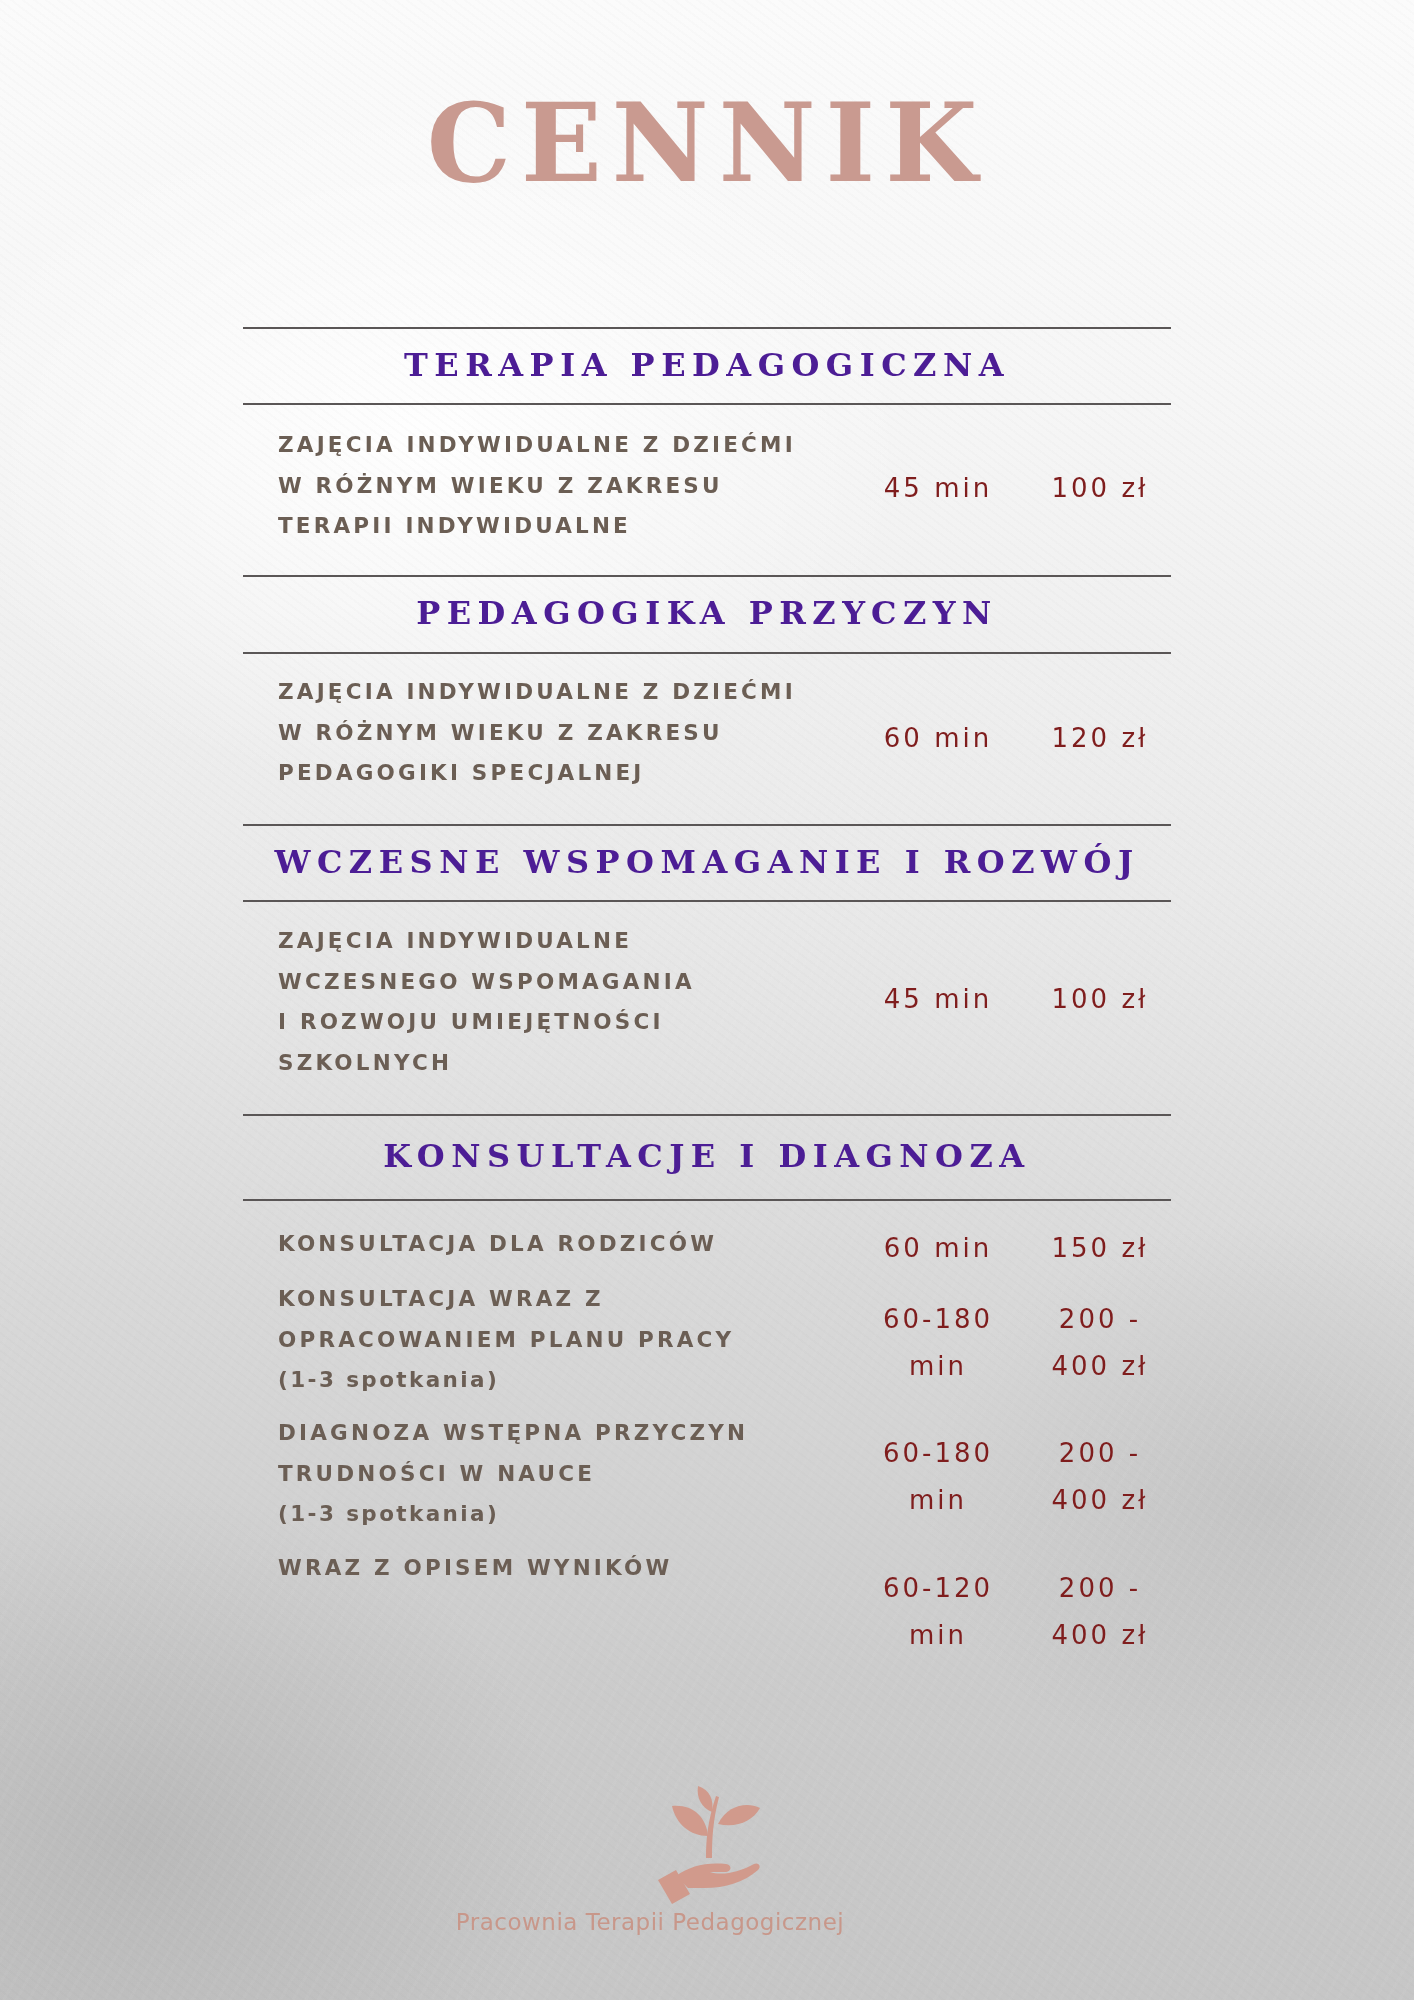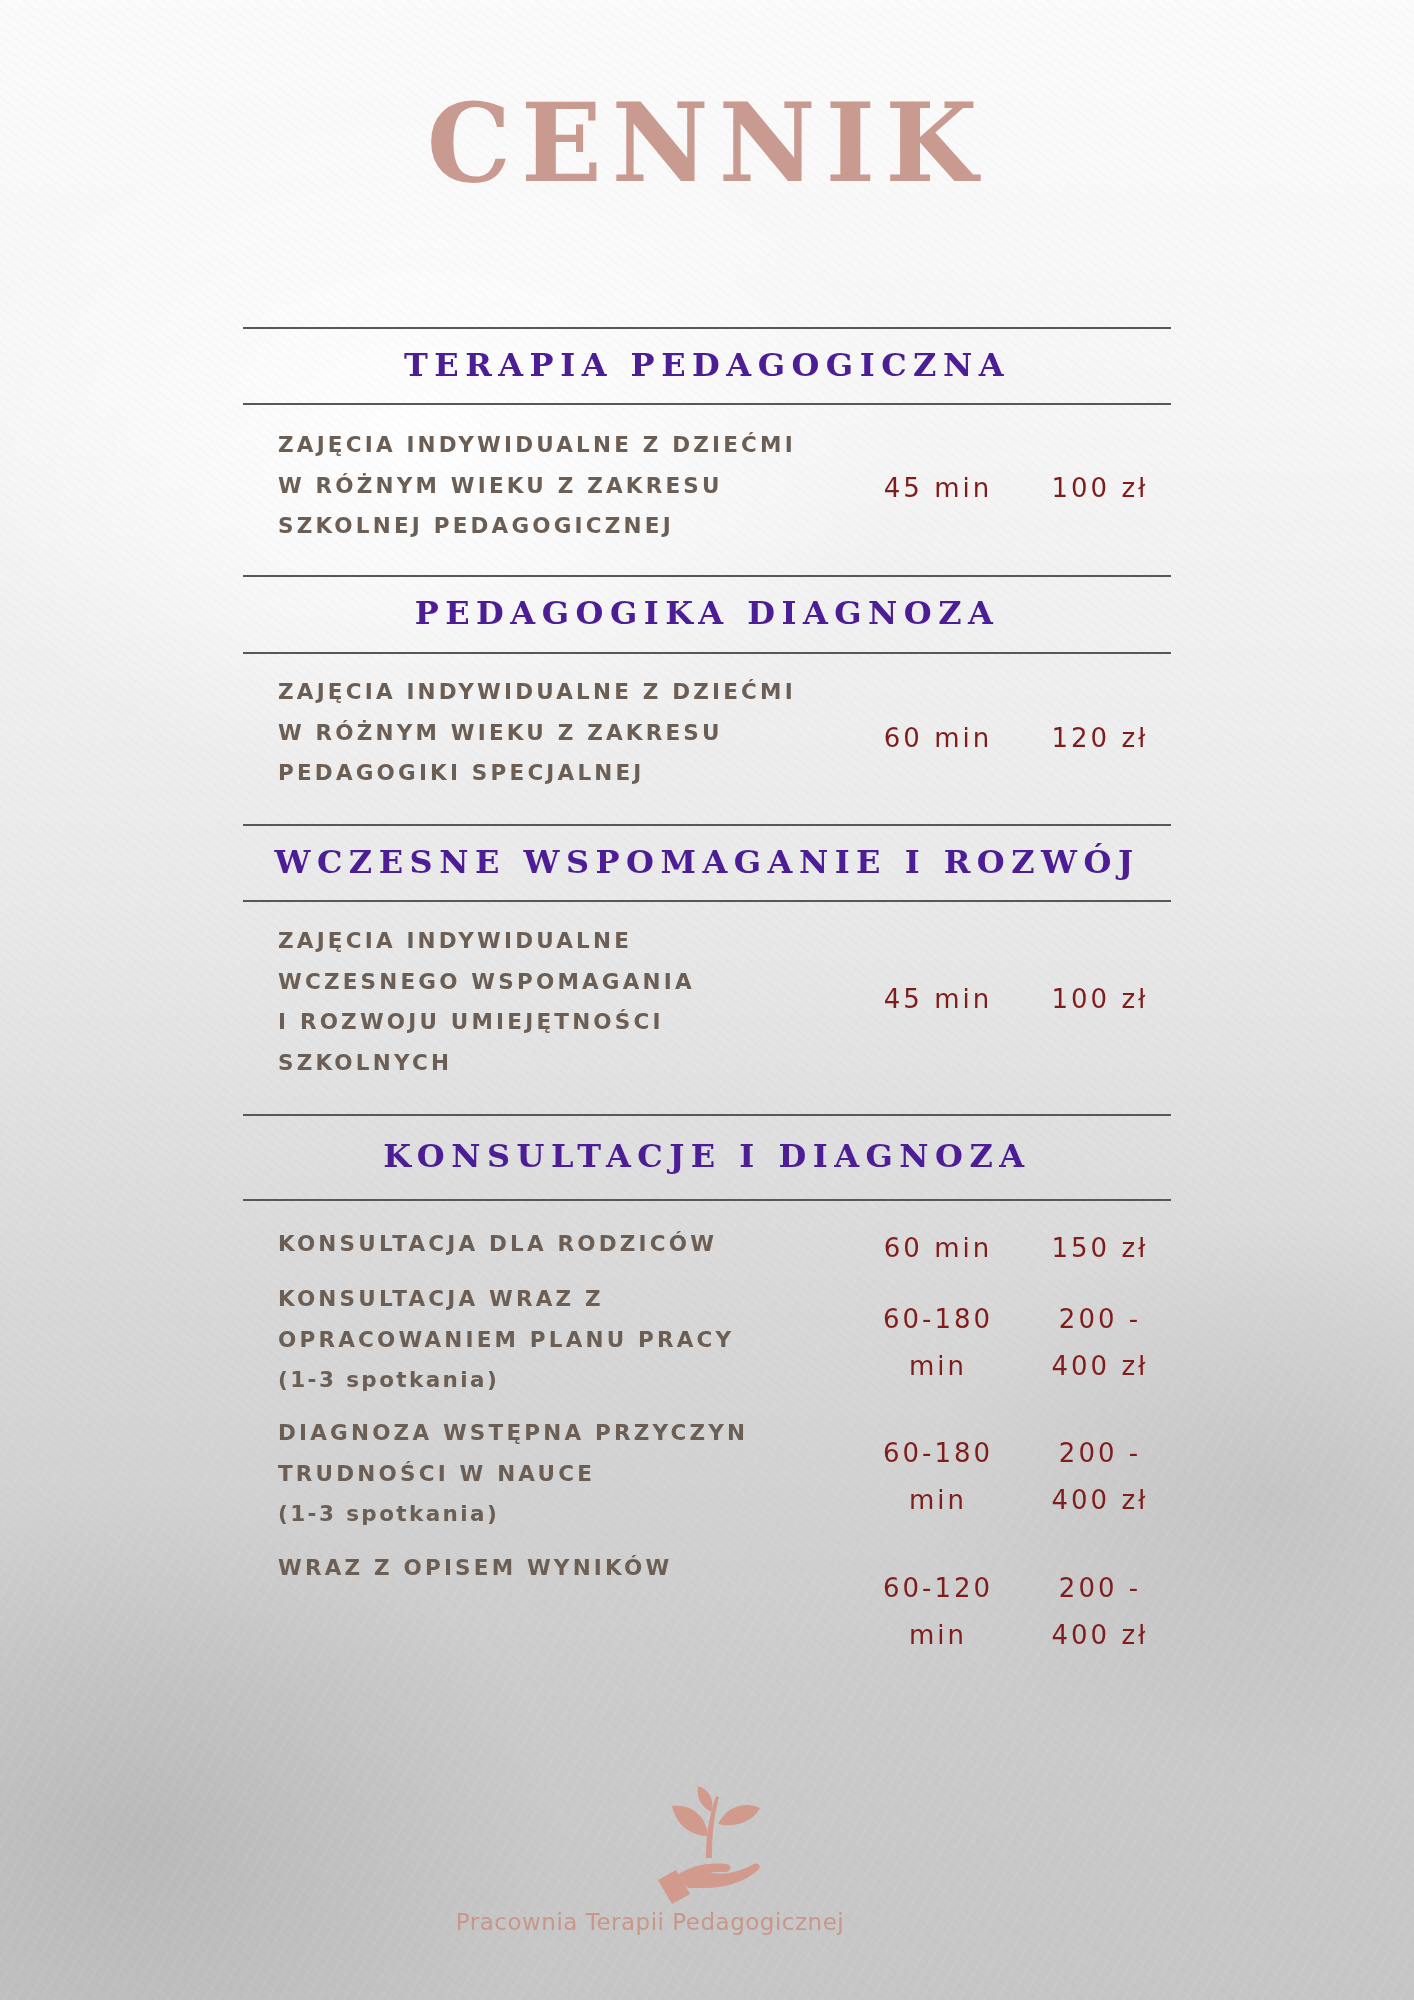--- a/index.html
+++ b/index.html
@@ -68,31 +68,31 @@
 
 <h1 class="title" style="margin:0;">CENNIK</h1>
 
 <div class="rule" style="top:327px;"></div>
 <div class="sec-head" style="top:345px;">TERAPIA PEDAGOGICZNA</div>
 <div class="rule" style="top:403px;"></div>
 
 <div class="item" style="top:425px;">
   <span class="line">ZAJĘCIA INDYWIDUALNE Z DZIEĆMI</span>
   <span class="line">W RÓŻNYM WIEKU Z ZAKRESU</span>
-  <span class="line">SZKOLNEJ PEDAGOGICZNEJ</span>
+  <span class="line">TERAPII INDYWIDUALNE</span>
 </div>
 <div class="col dur" style="top:465px;">
   <span class="line">45 min</span>
 </div>
 <div class="col price" style="top:465px;">
   <span class="line">100 zł</span>
 </div>
 
 <div class="rule" style="top:575px;"></div>
-<div class="sec-head" style="top:593px;">PEDAGOGIKA DIAGNOZA</div>
+<div class="sec-head" style="top:593px;">PEDAGOGIKA PRZYCZYN</div>
 <div class="rule" style="top:652px;"></div>
 
 <div class="item" style="top:672px;">
   <span class="line">ZAJĘCIA INDYWIDUALNE Z DZIEĆMI</span>
   <span class="line">W RÓŻNYM WIEKU Z ZAKRESU</span>
   <span class="line">PEDAGOGIKI SPECJALNEJ</span>
 </div>
 <div class="col dur" style="top:715px;">
   <span class="line">60 min</span>
 </div>

